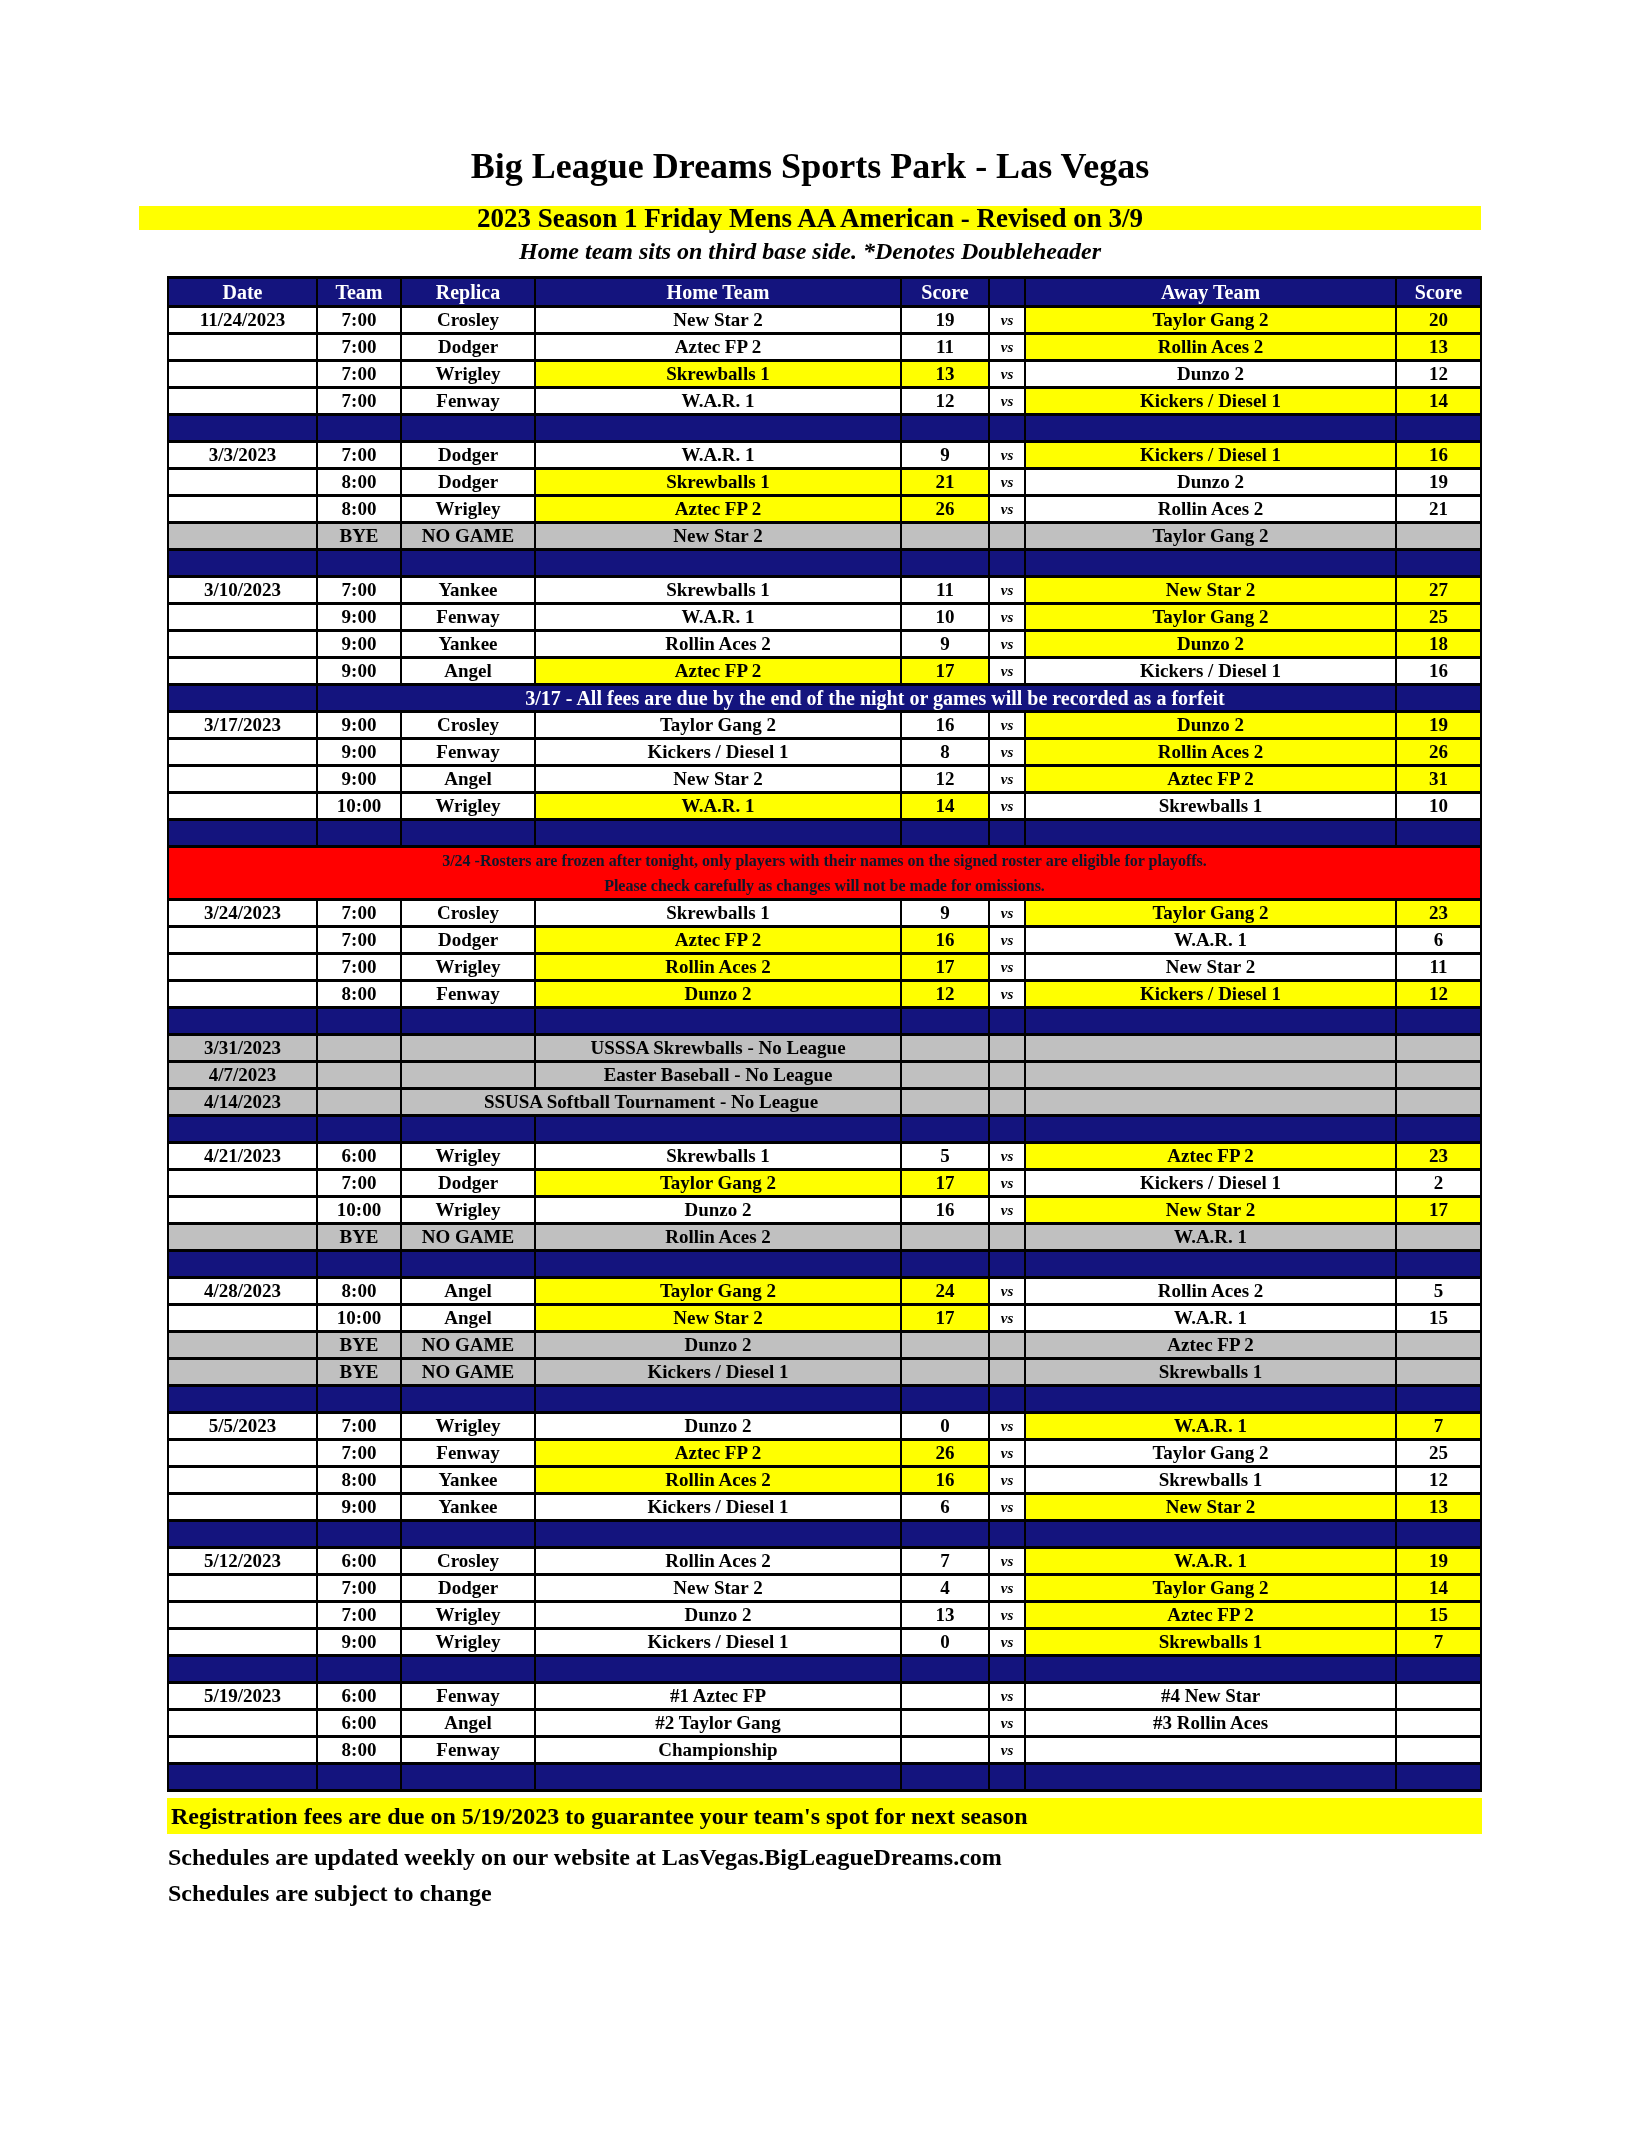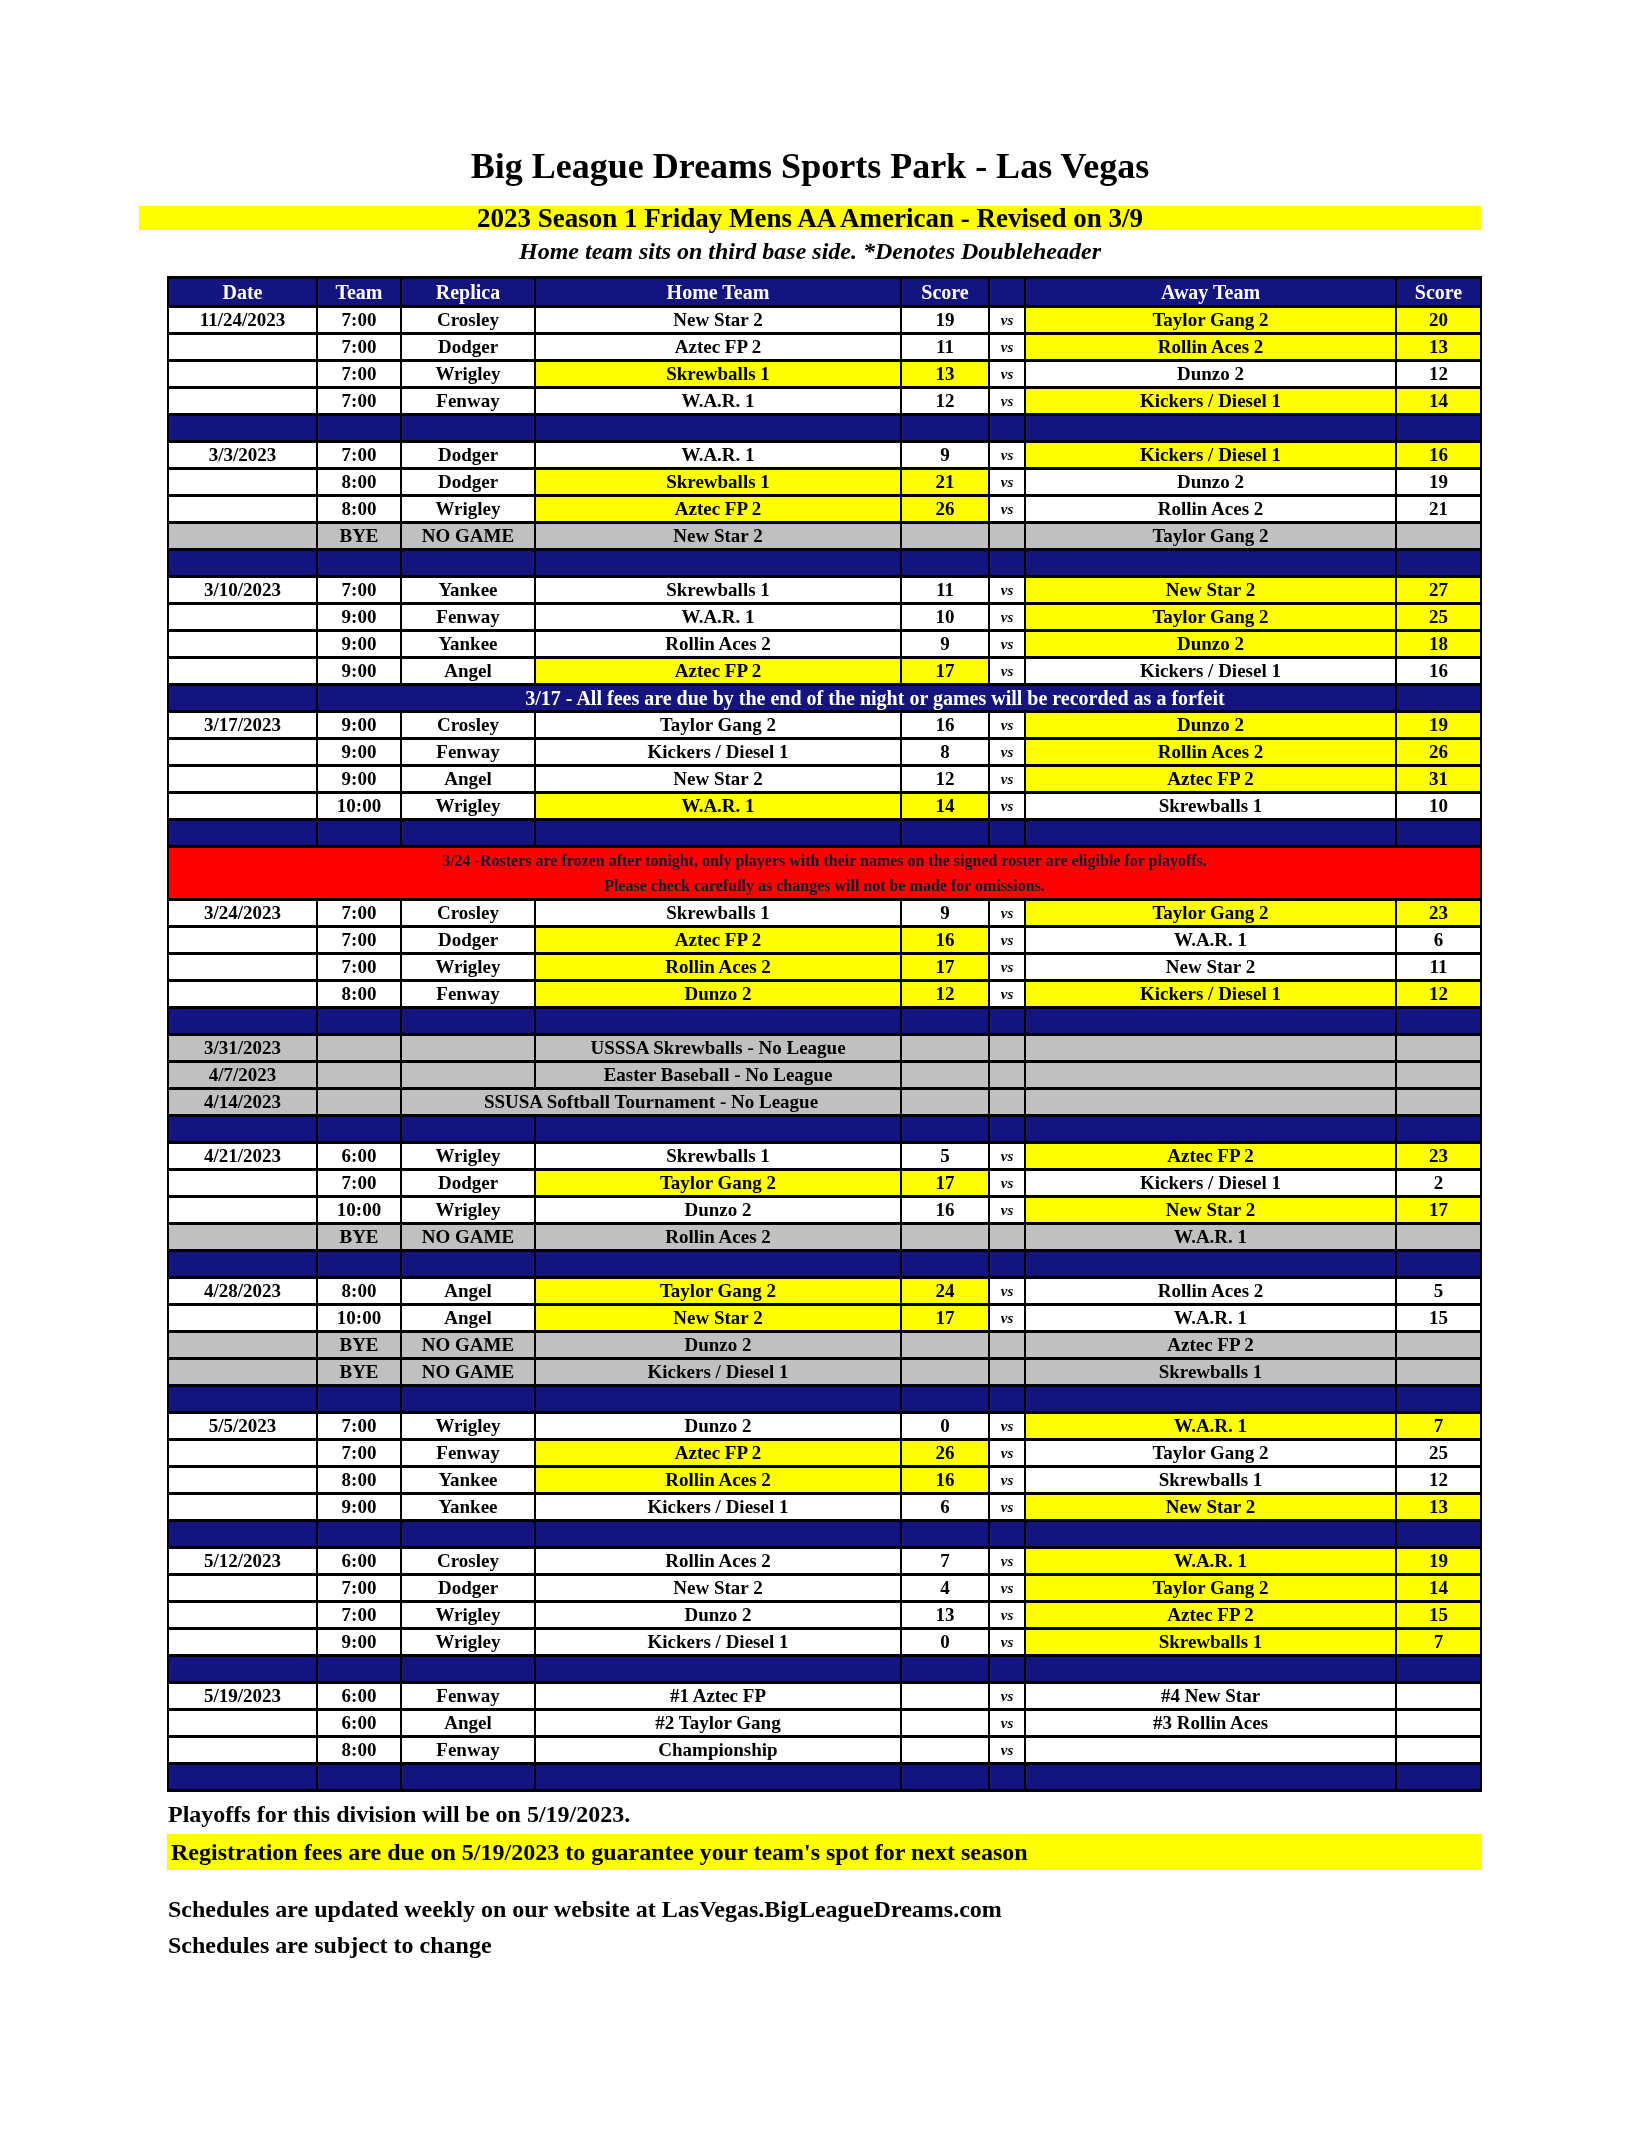--- a/index.html
+++ b/index.html
@@ -25,21 +25,21 @@
   td.sep{background:var(--navy);height:24px;}
   td.note-cell{background:var(--navy);color:#fff;font-size:20px;padding-left:39px;}
   td.notice-cell{background:var(--red);color:#0f172a;font-size:16px;height:50px;white-space:normal;margin-top:11px;}
   td.notice-cell .nline{line-height:25px;}
   td.vs{font-style:italic;font-size:15px;}
 
   .foot1{margin:9px 0 0 168px;font-size:24px;font-weight:bold;}
   .reg-band{margin:6px 11px 0 167px;width:1315px;height:36px;background:var(--yellow);
             display:flex;align-items:center;}
   .reg-band span{font-size:24px;font-weight:bold;padding-left:4px;}
-  .foot2{margin:26px 0 0 168px;font-size:24px;font-weight:bold;}
+  .foot2{margin:10px 0 0 168px;font-size:24px;font-weight:bold;}
   .foot3{margin:9px 0 0 168px;font-size:24px;font-weight:bold;}
 </style>
 </head>
 <body>
 
 <div class="page">
 
   <div class="title">Big League Dreams Sports Park - Las Vegas</div>
 
   <div class="band subtitle-band">
@@ -598,21 +598,20 @@
           <td class="sep"></td>
           <td class="sep"></td>
           <td class="sep"></td>
           <td class="sep"></td>
           <td class="sep"></td>
           <td class="sep"></td>
         </tr>
       </tbody>
   </table>
 
-  <div class="foot1">Playoffs for this division will be on 5/19/2023.</div>
 
   <div class="reg-band">
     <span>Registration fees are due on 5/19/2023 to guarantee your team's spot for next season</span>
   </div>
 
   <div class="foot2">Schedules are updated weekly on our website at LasVegas.BigLeagueDreams.com</div>
   <div class="foot3">Schedules are subject to change</div>
 
 </div>
 

